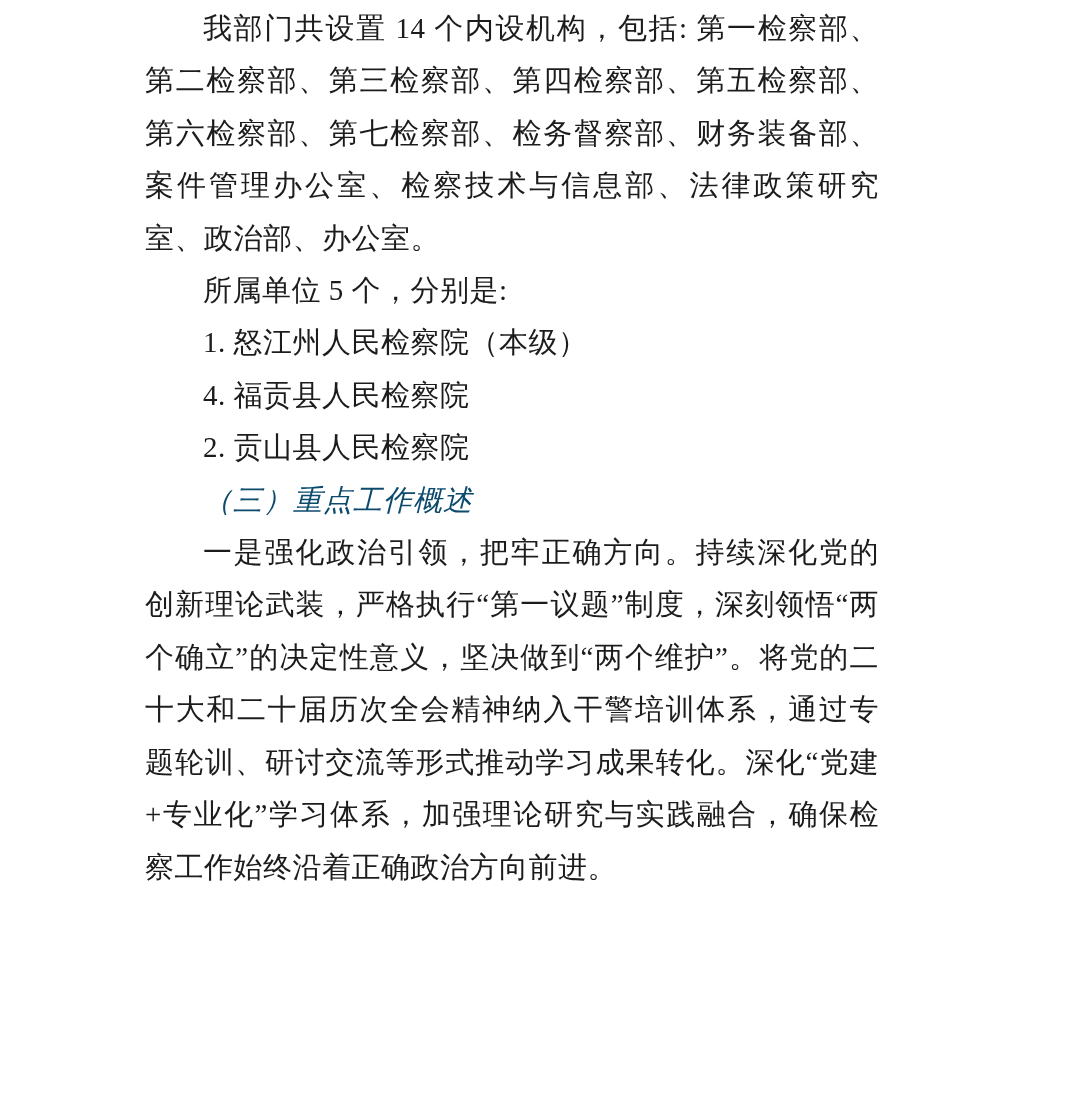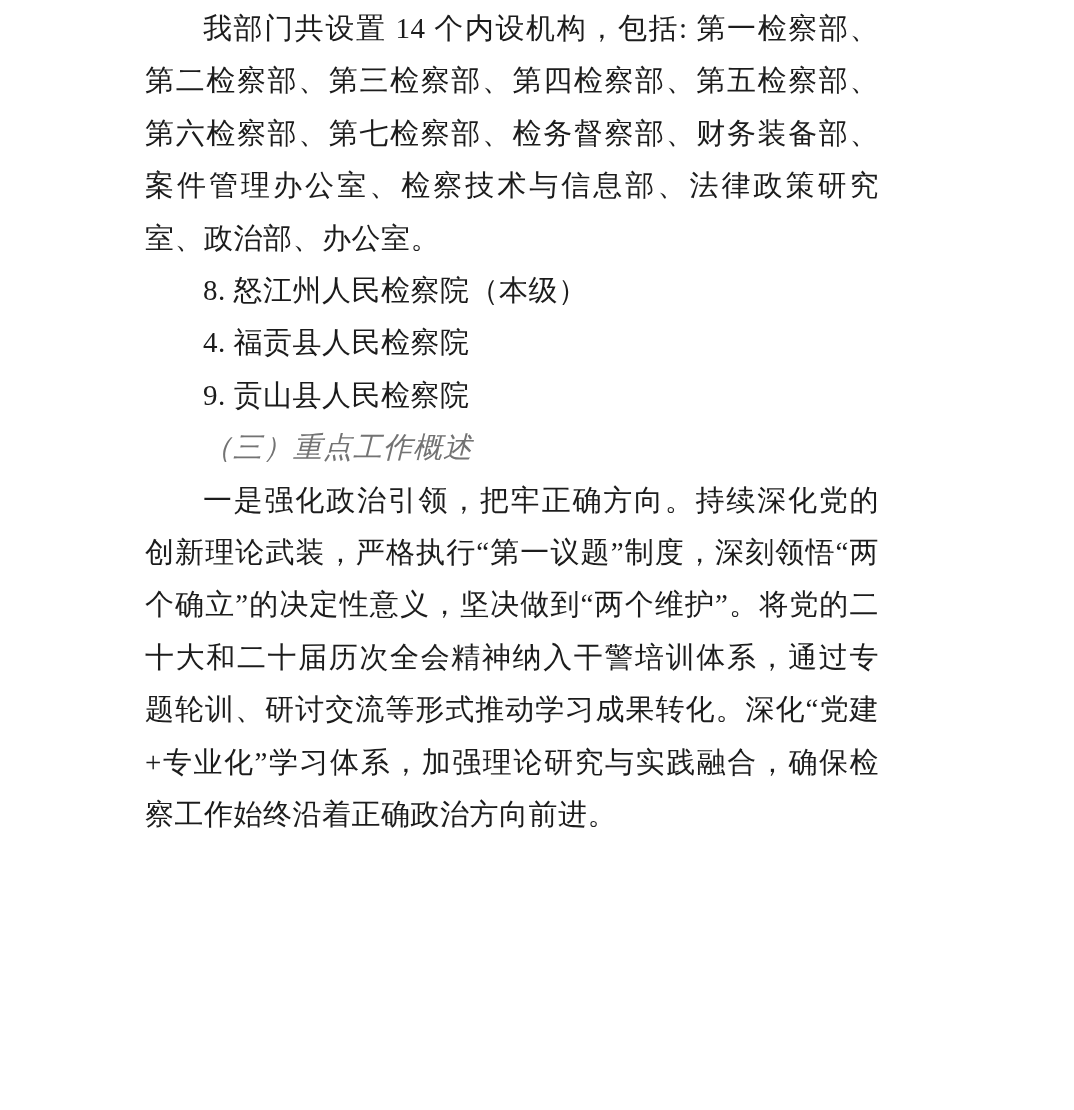--- a/index.html
+++ b/index.html
@@ -30,39 +30,40 @@
     text-justify: inter-ideograph;
     text-indent: 2em;
     font-weight: 400;
     letter-spacing: 0.5px;
   }
   .heading {
     margin: 0;
     padding: 0;
     font-size: 29px;
     line-height: 52.4px;
-    color: #737373;
+    color: #0c4a6e;
     text-indent: 2em;
     font-weight: 400;
     font-style: italic; 
     letter-spacing: 1px;
   }
 </style>
 </head>
 <body>
 
 <div class="page">
   <p class="para">我部门共设置 14 个内设机构，包括: 第一检察部、第二检察部、第三检察部、第四检察部、第五检察部、第六检察部、第七检察部、检务督察部、财务装备部、案件管理办公室、检察技术与信息部、法律政策研究室、政治部、办公室。</p>
 
+  <p class="para">所属单位 5 个，分别是:</p>
 
-  <p class="para">8. 怒江州人民检察院（本级）</p>
+  <p class="para">1. 怒江州人民检察院（本级）</p>
 
 
   <p class="para">4. 福贡县人民检察院</p>
 
-  <p class="para">9. 贡山县人民检察院</p>
+  <p class="para">2. 贡山县人民检察院</p>
 
 
   <h3 class="heading">（三）重点工作概述</h3>
 
 
   <p class="para">一是强化政治引领，把牢正确方向。持续深化党的创新理论武装，严格执行“第一议题”制度，深刻领悟“两个确立”的决定性意义，坚决做到“两个维护”。将党的二十大和二十届历次全会精神纳入干警培训体系，通过专题轮训、研讨交流等形式推动学习成果转化。深化“党建+专业化”学习体系，加强理论研究与实践融合，确保检察工作始终沿着正确政治方向前进。</p>
 </div>
 
 </body></html>

